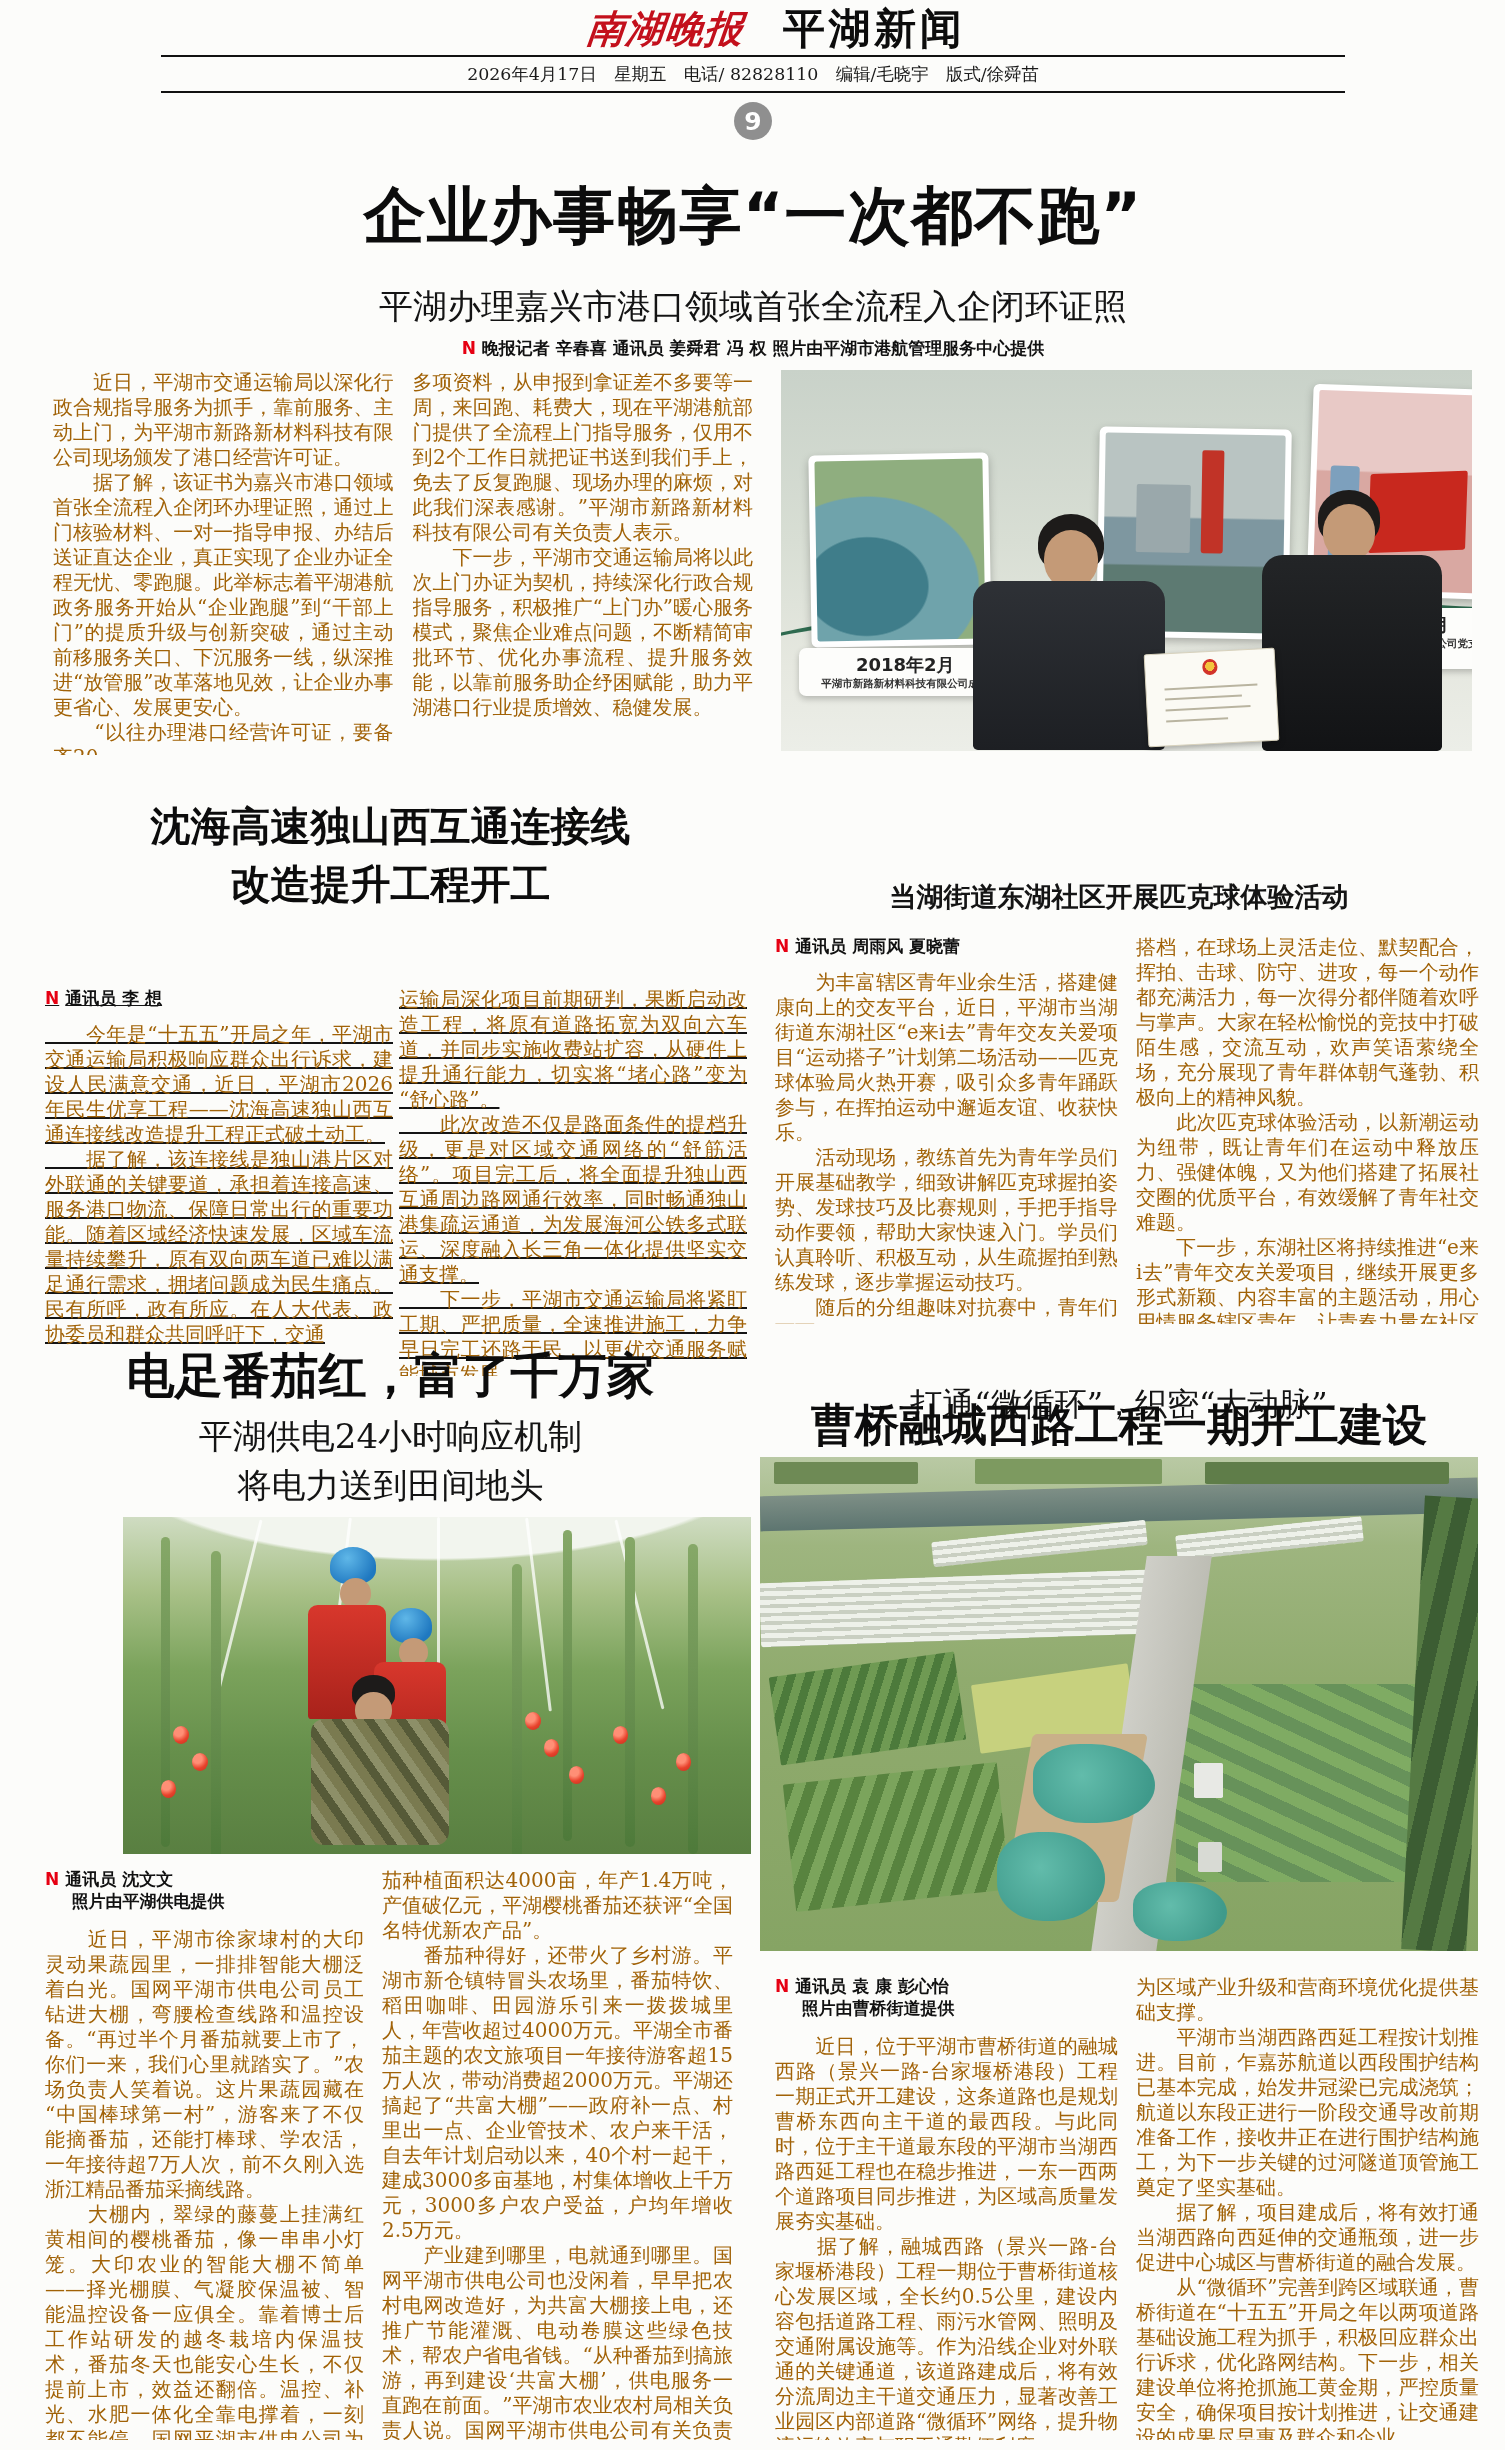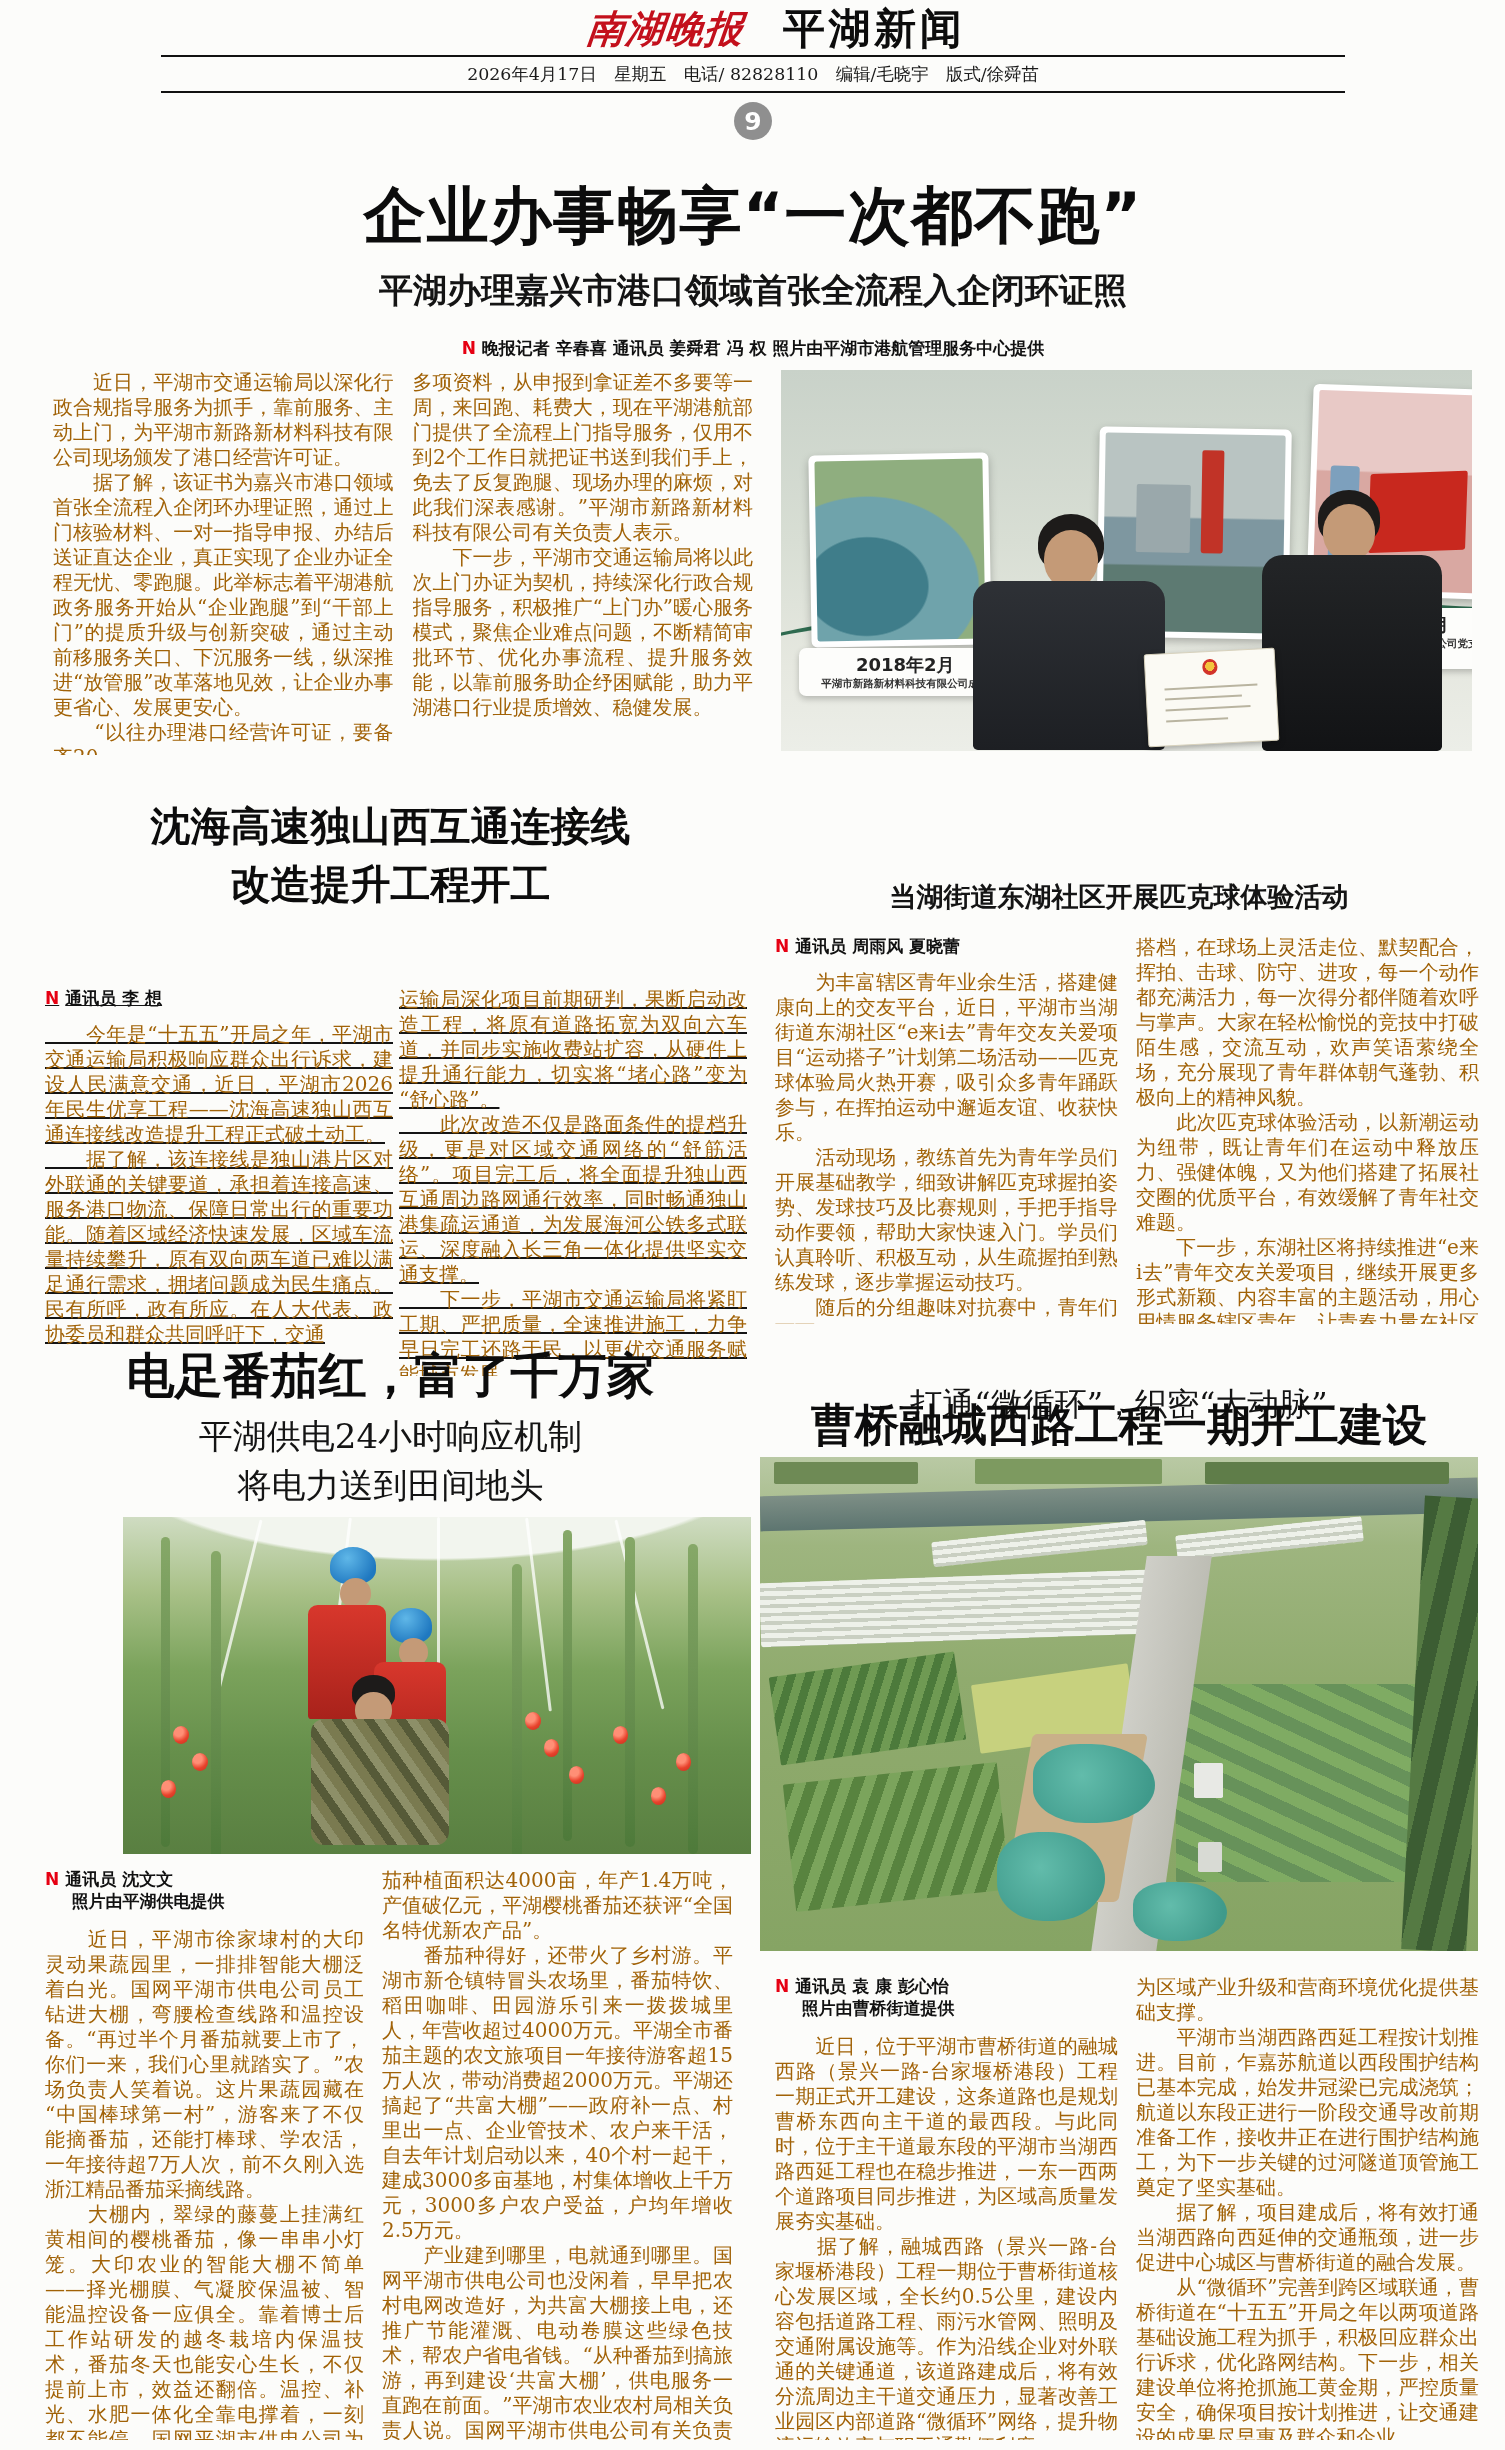--- a/index.html
+++ b/index.html
@@ -69,21 +69,21 @@
     <div class="abs hl" style="left:756px;top:1.2px;font-size:42px;line-height:48px;letter-spacing:3.6px;margin-left:27px;">平湖新闻</div>
   </div>
   <div class="abs rule" style="left:161px;top:55px;width:1184px;height:2.4px;"></div>
   <div class="abs serif center" style="left:161px;top:61px;width:1184px;font-size:17.4px;line-height:26.4px;color:#1a1a1a;">2026年4月17日　星期五　电话/ 82828110　编辑/毛晓宇　版式/徐舜苗</div>
   <div class="abs rule" style="left:161px;top:91px;width:1184px;height:1.8px;"></div>
   <div class="abs badge" style="left:734px;top:102px;">
     <span>9</span>
   </div>
 
   <div class="abs hl center" style="left:96px;top:180px;width:1314px;font-size:62px;line-height:71px;letter-spacing:1.2px;">企业办事畅享“一次都不跑”</div>
-  <div class="abs serif center" style="left:96px;top:268px;width:1314px;font-size:34px;line-height:44px;font-weight:bold;">平湖办理嘉兴市港口领域首张全流程入企闭环证照</div>
+  <div class="abs serif center" style="left:96px;top:284px;width:1314px;font-size:34px;line-height:44px;font-weight:normal;">平湖办理嘉兴市港口领域首张全流程入企闭环证照</div>
   <div class="abs byline center" style="left:96px;top:337px;width:1314px;">
     <span class="n">N</span><span>晚报记者 辛春喜 通讯员 姜舜君 冯 权 照片由平湖市港航管理服务中心提供</span>
   </div>
 
   <div class="abs cols" style="left:53px;top:370px;width:700px;height:385px;gap:19px;">
     <div class="coltext" style="flex:1;">　　近日，平湖市交通运输局以深化行政合规指导服务为抓手，靠前服务、主动上门，为平湖市新路新材料科技有限公司现场颁发了港口经营许可证。
 　　据了解，该证书为嘉兴市港口领域首张全流程入企闭环办理证照，通过上门核验材料、一对一指导申报、办结后送证直达企业，真正实现了企业办证全程无忧、零跑腿。此举标志着平湖港航政务服务开始从“企业跑腿”到“干部上门”的提质升级与创新突破，通过主动前移服务关口、下沉服务一线，纵深推进“放管服”改革落地见效，让企业办事更省心、发展更安心。
 　　“以往办理港口经营许可证，要备齐20</div>
     <div class="coltext" style="flex:1;">多项资料，从申报到拿证差不多要等一周，来回跑、耗费大，现在平湖港航部门提供了全流程上门指导服务，仅用不到2个工作日就把证书送到我们手上，免去了反复跑腿、现场办理的麻烦，对此我们深表感谢。”平湖市新路新材料科技有限公司有关负责人表示。
 　　下一步，平湖市交通运输局将以此次上门办证为契机，持续深化行政合规指导服务，积极推广“上门办”暖心服务模式，聚焦企业难点问题，不断精简审批环节、优化办事流程、提升服务效能，以靠前服务助企纾困赋能，助力平湖港口行业提质增效、稳健发展。</div>

